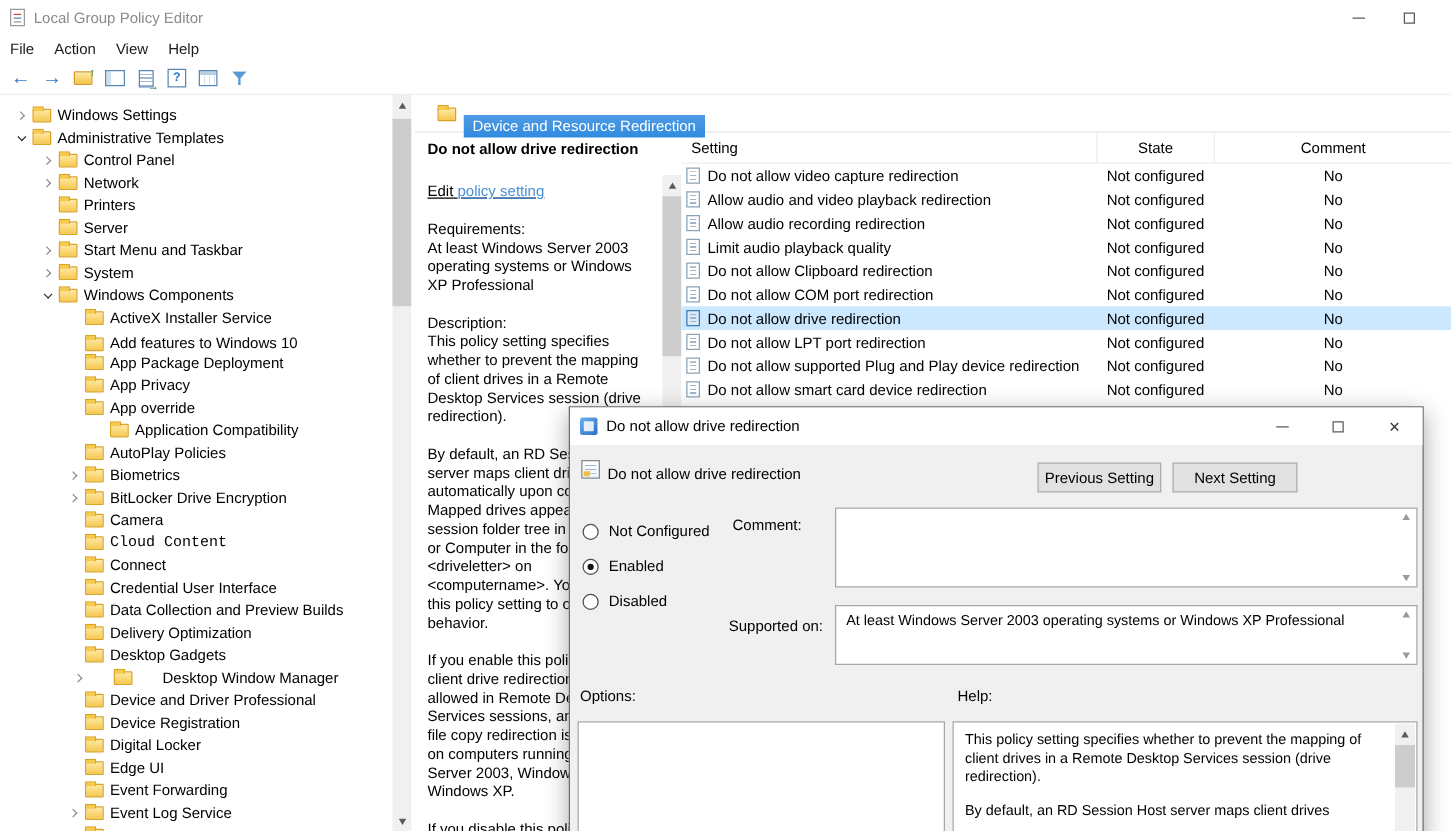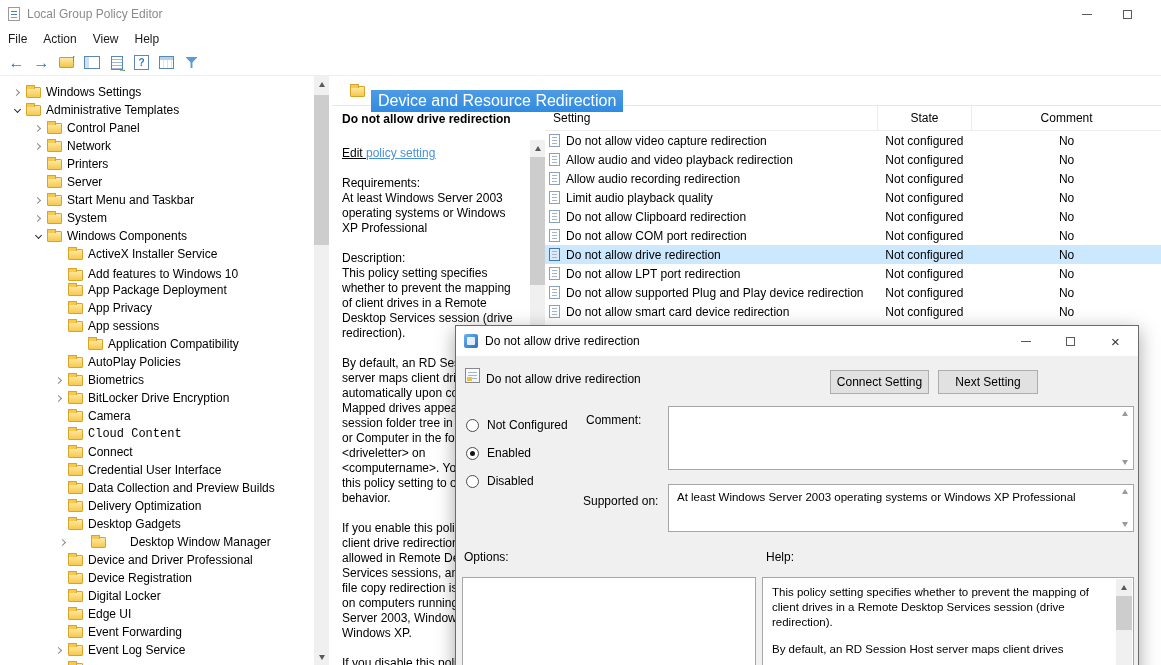--- a/index.html
+++ b/index.html
@@ -49,21 +49,21 @@
   .vs-btn { position:absolute; left:0; width:15px; height:16px; display:flex; align-items:center; justify-content:center; }
   .vs-btn.top { top:0; } .vs-btn.bottom { bottom:0; }
   .vs-thumb { position:absolute; left:0; width:15px; background:#cdcdcd; }
   .tri { width:0; height:0; }
   .tri.up { border-left:3.5px solid transparent; border-right:3.5px solid transparent; border-bottom:5px solid #5a5a5a; }
   .tri.down { border-left:3.5px solid transparent; border-right:3.5px solid transparent; border-top:5px solid #5a5a5a; }
 
   
   .content { flex:1; display:flex; flex-direction:column; overflow:hidden; }
   .content-header { height:30px; flex:none; display:flex; align-items:center; padding-left:16px; border-bottom:1px solid #e8e8e8; }
-  .content-title { margin-left:6px; padding:2px 7px; background:linear-gradient(#4f9be4,#2f8be0); color:#fff; font-size:16px;margin-top:20px; }
+  .content-title { margin-left:6px; padding:2px 7px; background:linear-gradient(#4f9be4,#2f8be0); color:#fff; font-size:12px;margin-top:20px; }
   .content-body { flex:1; display:flex; overflow:hidden; position:relative; }
 
   .info-panel { width:198px; flex:none; padding:6px 6px 0 10px; overflow:hidden; line-height:15px; }
   .info-title { font-weight:bold; font-size:12px; margin-bottom:19px; }
   .info-edit { margin-bottom:15px;text-decoration:underline; }
   .edit-link { color:#4a90d9; text-decoration:underline; }
   .info-para { margin-bottom:15px; }
   .desc-paras p { margin-bottom:15px; }
 
   .info-scroll { width:15px; flex:none; margin-top:34px; background:#f0f0f0; position:relative; }
@@ -244,21 +244,21 @@
           <span class="tree-label">App Package Deployment</span>
         </div>
         <div class="tree-row" style="padding-left: 52px;">
           <span class="chev-box"></span>
           <span class="folder-icon"></span>
           <span class="tree-label">App Privacy</span>
         </div>
         <div class="tree-row" style="padding-left: 52px;">
           <span class="chev-box"></span>
           <span class="folder-icon"></span>
-          <span class="tree-label">App sessions</span>
+          <span class="tree-label">App override</span>
         </div>
         <div class="tree-row" style="padding-left: 72px;">
           <span class="chev-box"></span>
           <span class="folder-icon"></span>
           <span class="tree-label">Application Compatibility</span>
         </div>
         <div class="tree-row" style="padding-left: 52px;">
           <span class="chev-box"></span>
           <span class="folder-icon"></span>
           <span class="tree-label">AutoPlay Policies</span>
@@ -505,21 +505,21 @@
         </span>
       <span class="dlg-btnwin">
           <span class="glyph-max"></span>
         </span>
       <span class="dlg-btnwin glyph-close">×</span>
     </div>
   </div>
 
   <span class="dlg-policy-icon"></span>
   <span class="dlg-policy-name">Do not allow drive redirection</span>
-  <button class="dlg-btn prev">Connect Setting</button>
+  <button class="dlg-btn prev">Previous Setting</button>
   <button class="dlg-btn next">Next Setting</button>
 
   <div class="radio-group">
       <div class="radio-row">
         <span class="radio"></span>
         <span class="radio-label">Not Configured</span>
       </div>
       <div class="radio-row">
         <span class="radio checked"></span>
         <span class="radio-label">Enabled</span>

